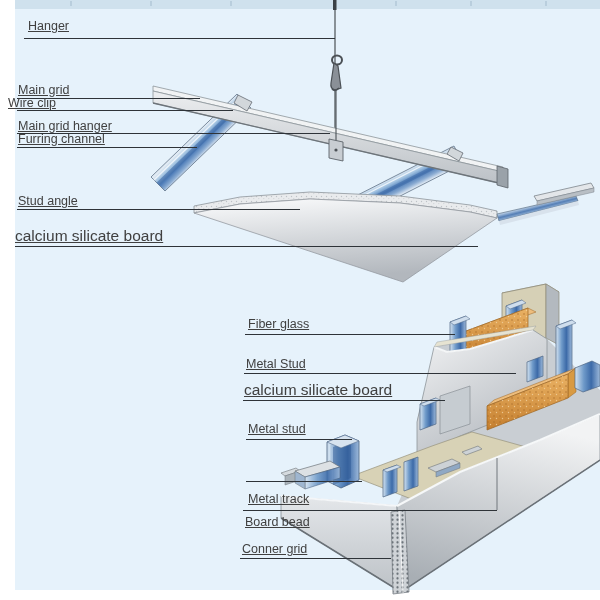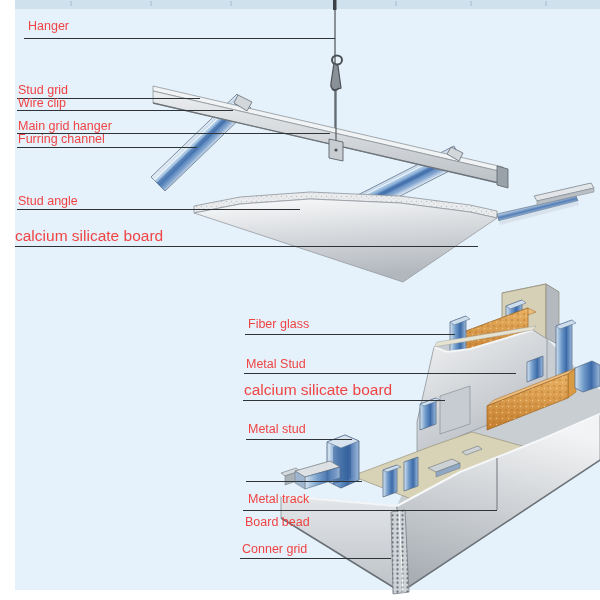--- a/index.html
+++ b/index.html
@@ -1,21 +1,21 @@
 <!DOCTYPE html>
 <html><head>
 <meta charset="utf-8">
 <style>
   html,body{margin:0;padding:0;background:#ffffff;}
   #stage{position:relative;width:600px;height:600px;overflow:hidden;
          font-family:"Liberation Sans", sans-serif;background:#ffffff;}
   #bluebg{position:absolute;left:15px;top:0;width:585px;height:590px;background:#e6f2fb;}
   #topstrip{position:absolute;left:15px;top:0;width:585px;height:9px;background:#cfe1ed;}
   #diagram-svg{position:absolute;left:0;top:0;width:600px;height:600px;}
-  .lbl{position:absolute;color:#ef4444;font-size:12.5px;line-height:13px;white-space:nowrap;}
+  .lbl{position:absolute;color:#404040;font-size:12.5px;line-height:13px;white-space:nowrap;text-decoration:underline;}
   .lbl-big{font-size:15.5px;line-height:16px;text-align:center;}
 </style>
 </head>
 <body>
 
 <div id="stage">
   <div id="bluebg"></div>
   <div id="topstrip"></div>
 
   <svg id="diagram-svg" viewBox="0 0 600 600">
@@ -260,22 +260,22 @@
         <line x1="243" y1="400.5" x2="445" y2="400.5"></line>
         <line x1="246" y1="439.5" x2="352" y2="439.5"></line>
         <line x1="246" y1="481.5" x2="362" y2="481.5"></line>
         <line x1="243" y1="510.5" x2="497" y2="510.5"></line>
         <line x1="240" y1="558.5" x2="391" y2="558.5"></line>
       </g>
     </g>
   </svg>
 
   <div class="lbl" style="left:28px;top:20px;">Hanger</div>
-  <div class="lbl" style="left:18px;top:84px;">Stud grid</div>
-  <div class="lbl" style="left:18px;top:97px;">Wire clip</div>
+  <div class="lbl" style="left:18px;top:84px;">Main grid</div>
+  <div class="lbl" style="left:8px;top:97px;">Wire clip</div>
   <div class="lbl" style="left:18px;top:120px;text-align:center;">Main grid hanger</div>
   <div class="lbl" style="left:18px;top:133px;text-align:center;">Furring channel</div>
   <div class="lbl" style="left:18px;top:195px;">Stud angle</div>
   <div class="lbl lbl-big" style="left:15px;top:228px;">calcium silicate board</div>
 
   <div class="lbl" style="left:248px;top:318px;">Fiber glass</div>
   <div class="lbl" style="left:246px;top:358px;">Metal Stud</div>
   <div class="lbl lbl-big" style="left:244px;top:382px;">calcium silicate board</div>
   <div class="lbl" style="left:248px;top:423px;">Metal stud</div>
   <div class="lbl" style="left:248px;top:466px;margin-top:27px;">Metal track</div>

